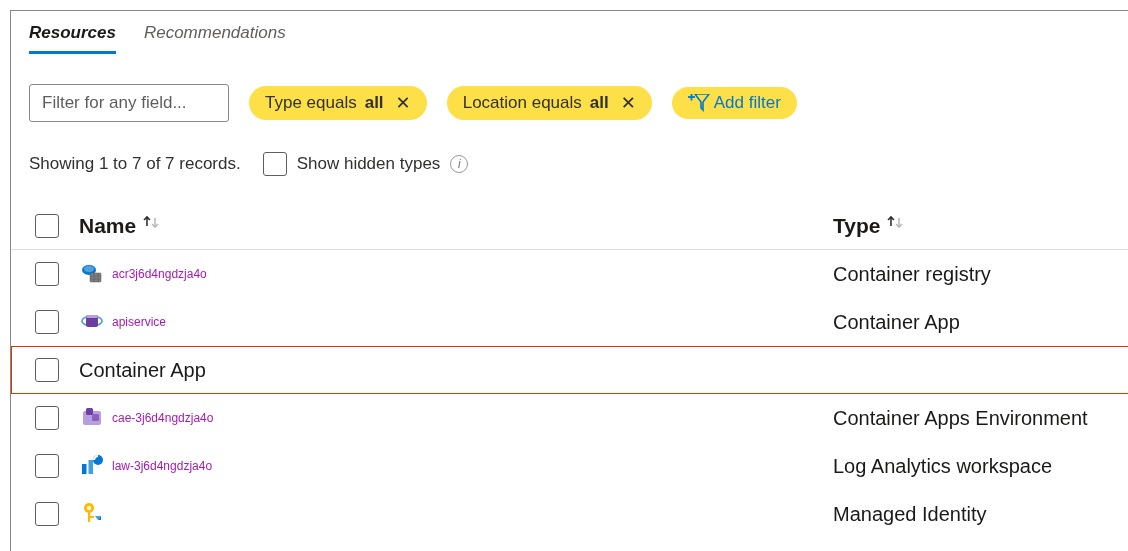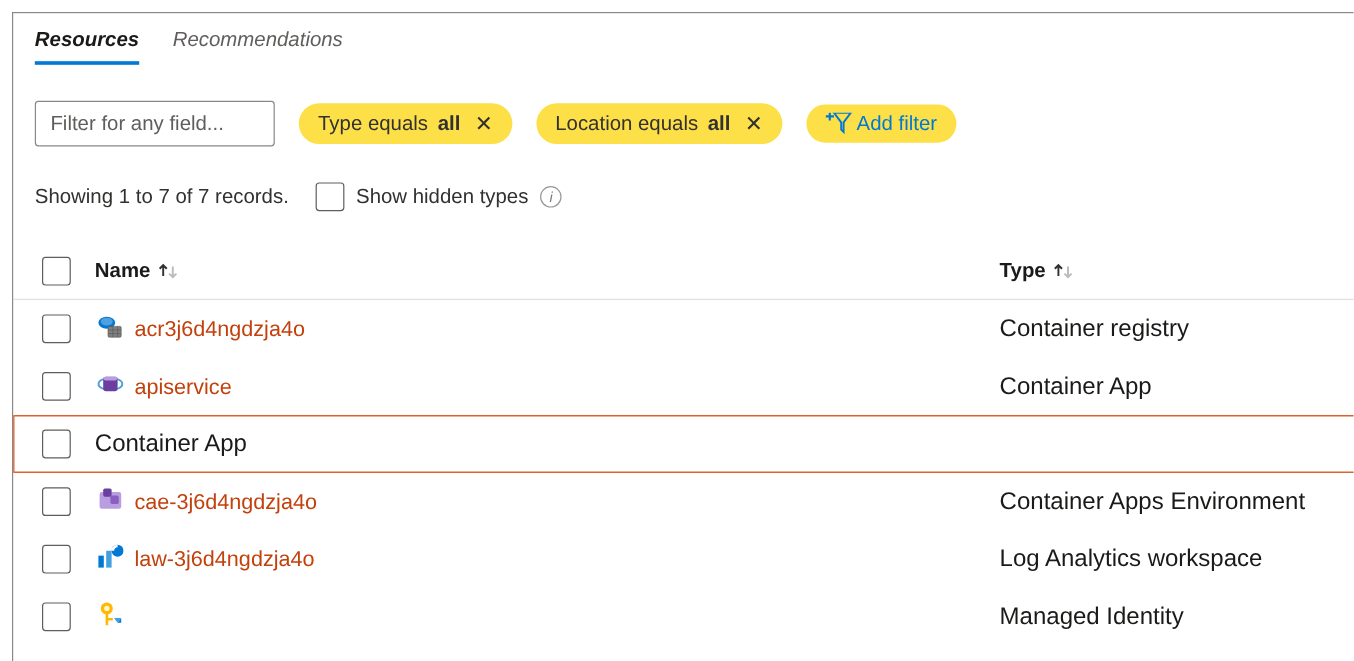--- a/index.html
+++ b/index.html
@@ -130,37 +130,37 @@
     .header-row {
       height: 48px;
       border-bottom: 1px solid #e1dfdd;
     }
     .row {
       height: 48px;
       border-bottom: 0;
     }
     .col-header {
       font-weight: 700;
-      font-size: 17px;
+      font-size: 21px;
       color: #1b1a19;
       display: flex;
-      align-items: center;
+      align-items: flex-start;
       gap: 6px;
     }
     .sort-icon svg { display: block; }
     .name-cell {
       display: flex;
       align-items: center;
       gap: 9px;
       padding-left: 2px;
     }
     .name-cell a {
-      color: #c2410c;
+      color: #a21caf;
       text-decoration: none;
-      font-size: 18px;
+      font-size: 12px;
     }
     .type-cell {
       font-size: 20px;
       color: #1b1a19;
     }
     .highlight-row {
       outline: 1px solid #d83b01;
       outline-offset: -1px;
     }
     .res-icon {

